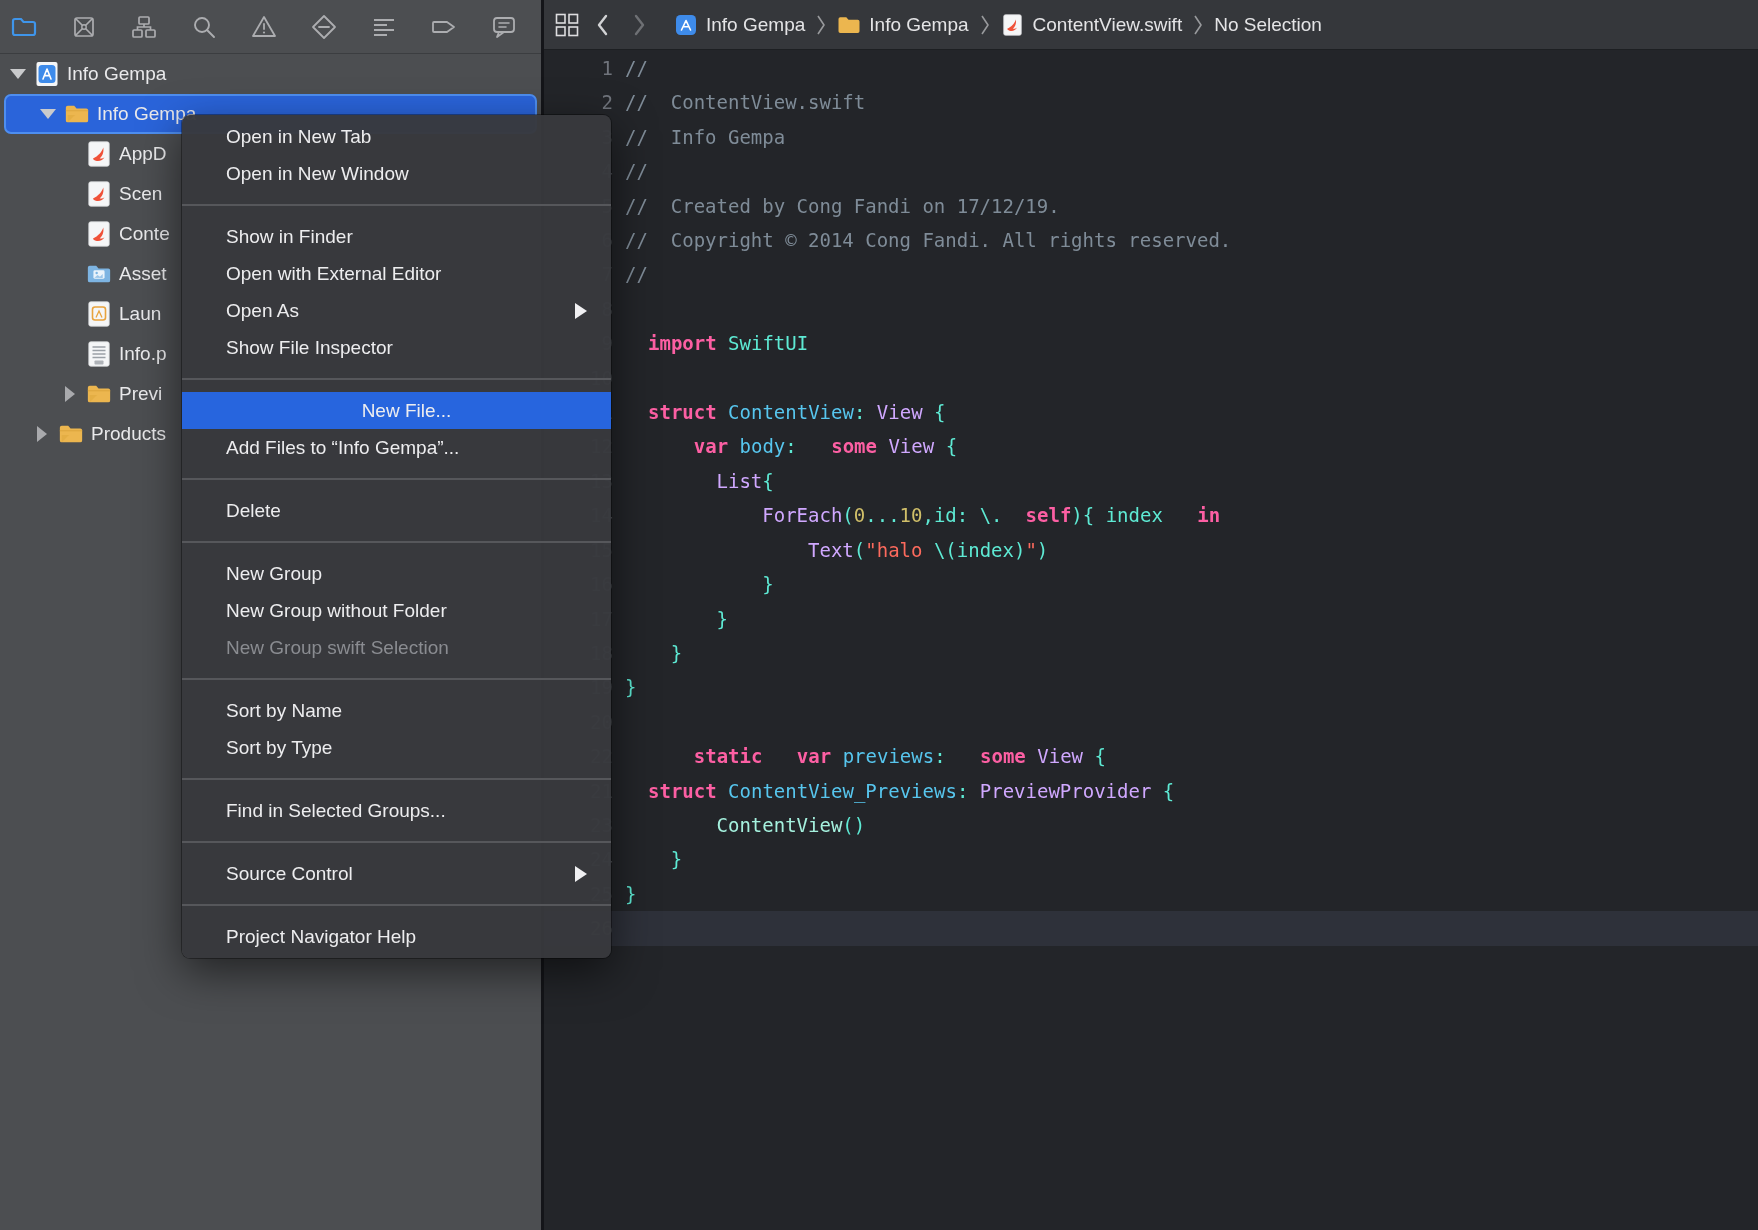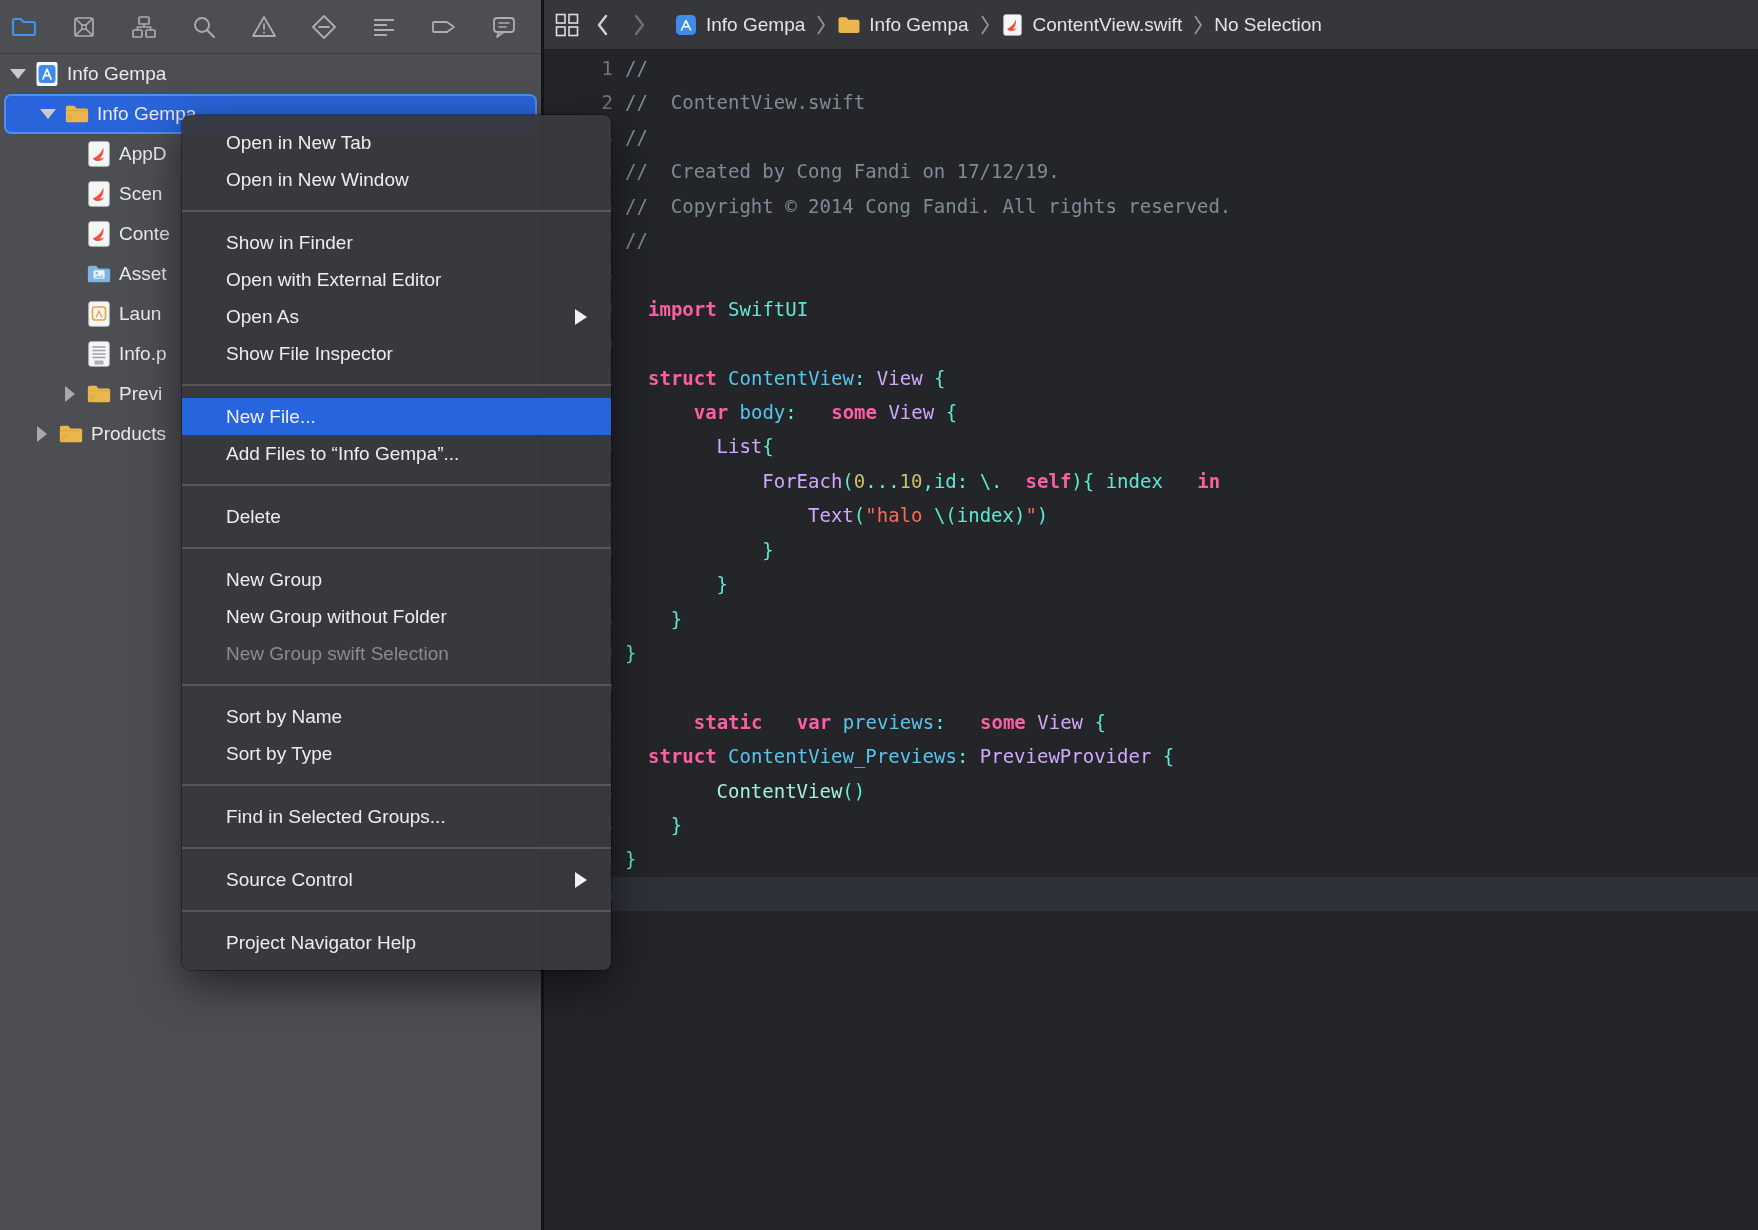--- a/index.html
+++ b/index.html
@@ -44,25 +44,25 @@
   .c { color:#7F8C98; }
   .d { color:#57C6EE; }
   .t { color:#D0A8FF; }
   .p { color:#A5F1DE; }
   .n { color:#D0BF69; }
   .s { color:#FC6A5D; }
   .w { color:#5eead4; }
 
   
   .ctxmenu { position:absolute; left:182px; top:115px; width:429px; z-index:10;
-             background:rgba(56,57,61,0.97); border-radius:8px; padding:9px 0;
+             background:rgba(56,57,61,0.97); border-radius:8px; padding:3px 0;
              box-shadow:0 14px 44px rgba(0,0,0,0.55), 0 0 0 1px rgba(0,0,0,0.35);
              font-size:19px; color:#EDEDEF; }
   .mi { height:37px; display:flex; align-items:center; padding:0 24px 0 44px; position:relative; white-space:nowrap; }
-  .mi.hl { background:#2765DE; }
+  .mi.hl { background:#2765DE;justify-content:center; }
   .mi.dis { color:#8A8C91; }
   .msep { height:2px; background:#56575B; margin:12px 0; }
   .subarrow { position:absolute; right:24px; width:0; height:0;
               border-top:8px solid transparent; border-bottom:8px solid transparent;
               border-left:12px solid #F0F0F2; }
 </style>
 </head>
 <body>
 
 <div class="app">
@@ -311,20 +311,21 @@
             </svg>
           </span>
           <span class="crumb">
             <span>No Selection</span>
           </span>
         </span>
     </div>
     <div class="code" id="code">
         <div class="cl"><span class="ln">1</span><span><span class="c">//</span></span></div>
         <div class="cl"><span class="ln">2</span><span><span class="c">//  ContentView.swift</span></span></div>
+        <div class="cl"><span class="ln">3</span><span><span class="c">//  Info Gempa</span></span></div>
         <div class="cl"><span class="ln">4</span><span><span class="c">//</span></span></div>
         <div class="cl"><span class="ln">5</span><span><span class="c">//  Created by Cong Fandi on 17/12/19.</span></span></div>
         <div class="cl"><span class="ln">6</span><span><span class="c">//  Copyright © 2014 Cong Fandi. All rights reserved.</span></span></div>
         <div class="cl"><span class="ln">7</span><span><span class="c">//</span></span></div>
         <div class="cl"><span class="ln">8</span><span></span></div>
         <div class="cl"><span class="ln">9</span><span><span class="k">import</span><span class="w"> SwiftUI</span></span></div>
         <div class="cl"><span class="ln">10</span><span></span></div>
         <div class="cl"><span class="ln">11</span><span><span class="k">struct</span><span class="w"> </span><span class="d">ContentView</span><span class="w">: </span><span class="t">View</span><span class="w"> {</span></span></div>
         <div class="cl"><span class="ln">12</span><span><span class="w">    </span><span class="k">var</span><span class="w"> </span><span class="d">body</span><span class="w">: </span><span class="k">some</span><span class="w"> </span><span class="t">View</span><span class="w"> {</span></span></div>
         <div class="cl"><span class="ln">13</span><span><span class="w">        </span><span class="t">List</span><span class="w">{</span></span></div>

